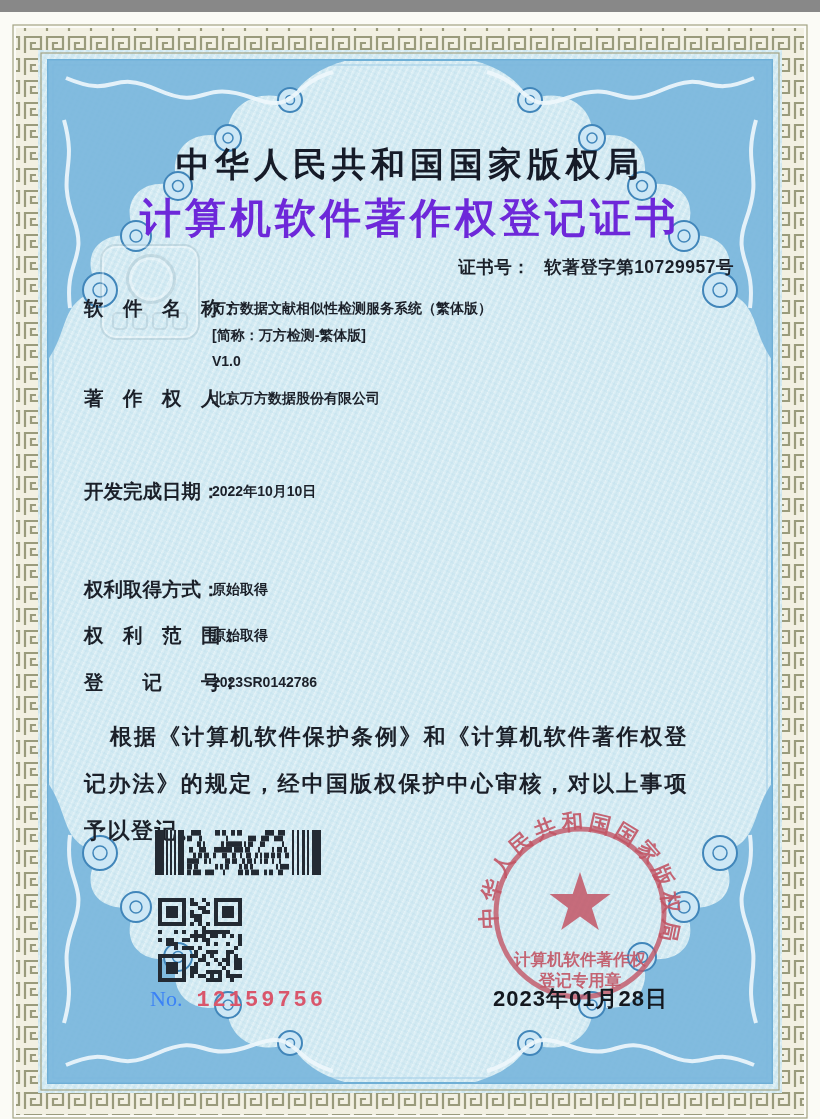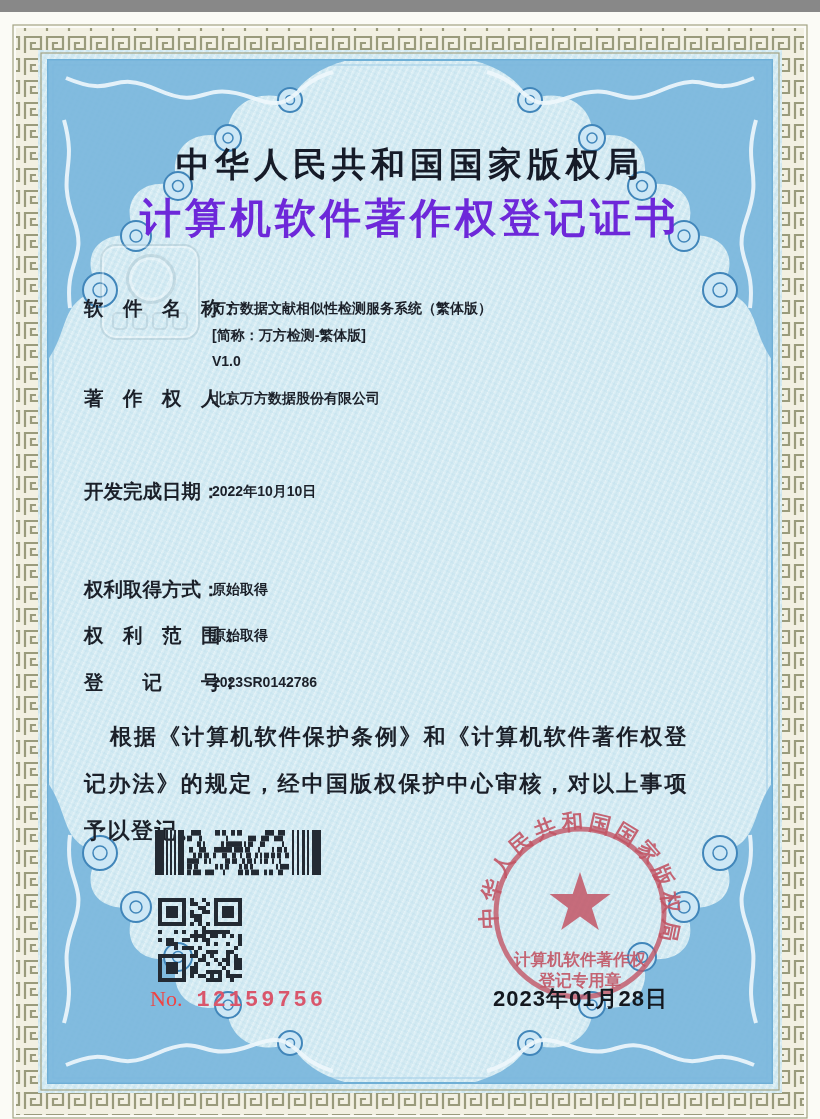--- a/index.html
+++ b/index.html
@@ -55,21 +55,21 @@
   .statement{
     position:absolute; left:84px; top:701px; width:604px;
     font-size:22px; font-weight:bold; letter-spacing:1.5px;
     line-height:47px; text-indent:26px; text-align:justify;
   }
   
   .barcode{position:absolute; left:155px; top:817px;}
   .qr{position:absolute; left:158px; top:886px;}
   
   .no-line{position:absolute; left:150px; top:974px; font-size:22px;}
-  .no-label{font-family:"Liberation Serif","DejaVu Serif",serif; color:#ef4444;}
+  .no-label{font-family:"Liberation Serif","DejaVu Serif",serif; color:#3b82f6;}
   .no-value{
     margin-left:14px; font-family:"Liberation Mono","DejaVu Sans Mono",monospace;
     color:#d9566b; letter-spacing:3px; font-weight:bold;
   }
   
   .seal{position:absolute; left:465px; top:786px;}
   .seal-date{
     position:absolute; left:468px; top:972px; width:225px; text-align:center;
     font-size:22px; font-weight:bold; letter-spacing:1px; color:#14181f;
   }
@@ -125,20 +125,23 @@
     <span class="wm-dots">
         <i></i>
         <i></i>
         <i></i>
         <i></i>
       </span>
   </div>
 
   <div class="authority">中华人民共和国国家版权局</div>
   <div class="title">计算机软件著作权登记证书</div>
+  <div class="certno">
+    <span>证书号：</span><span class="certno-val">软著登字第10729957号</span>
+  </div>
 
   <div class="frow" style="top:283px">
     <div class="flabel">软　件　名　称：</div>
     <div class="fvalue">
       <div>万方数据文献相似性检测服务系统（繁体版）</div>
       <div>[简称：万方检测-繁体版]</div>
       <div>V1.0</div>
     </div>
   </div>
   <div class="frow" style="top:373px">

